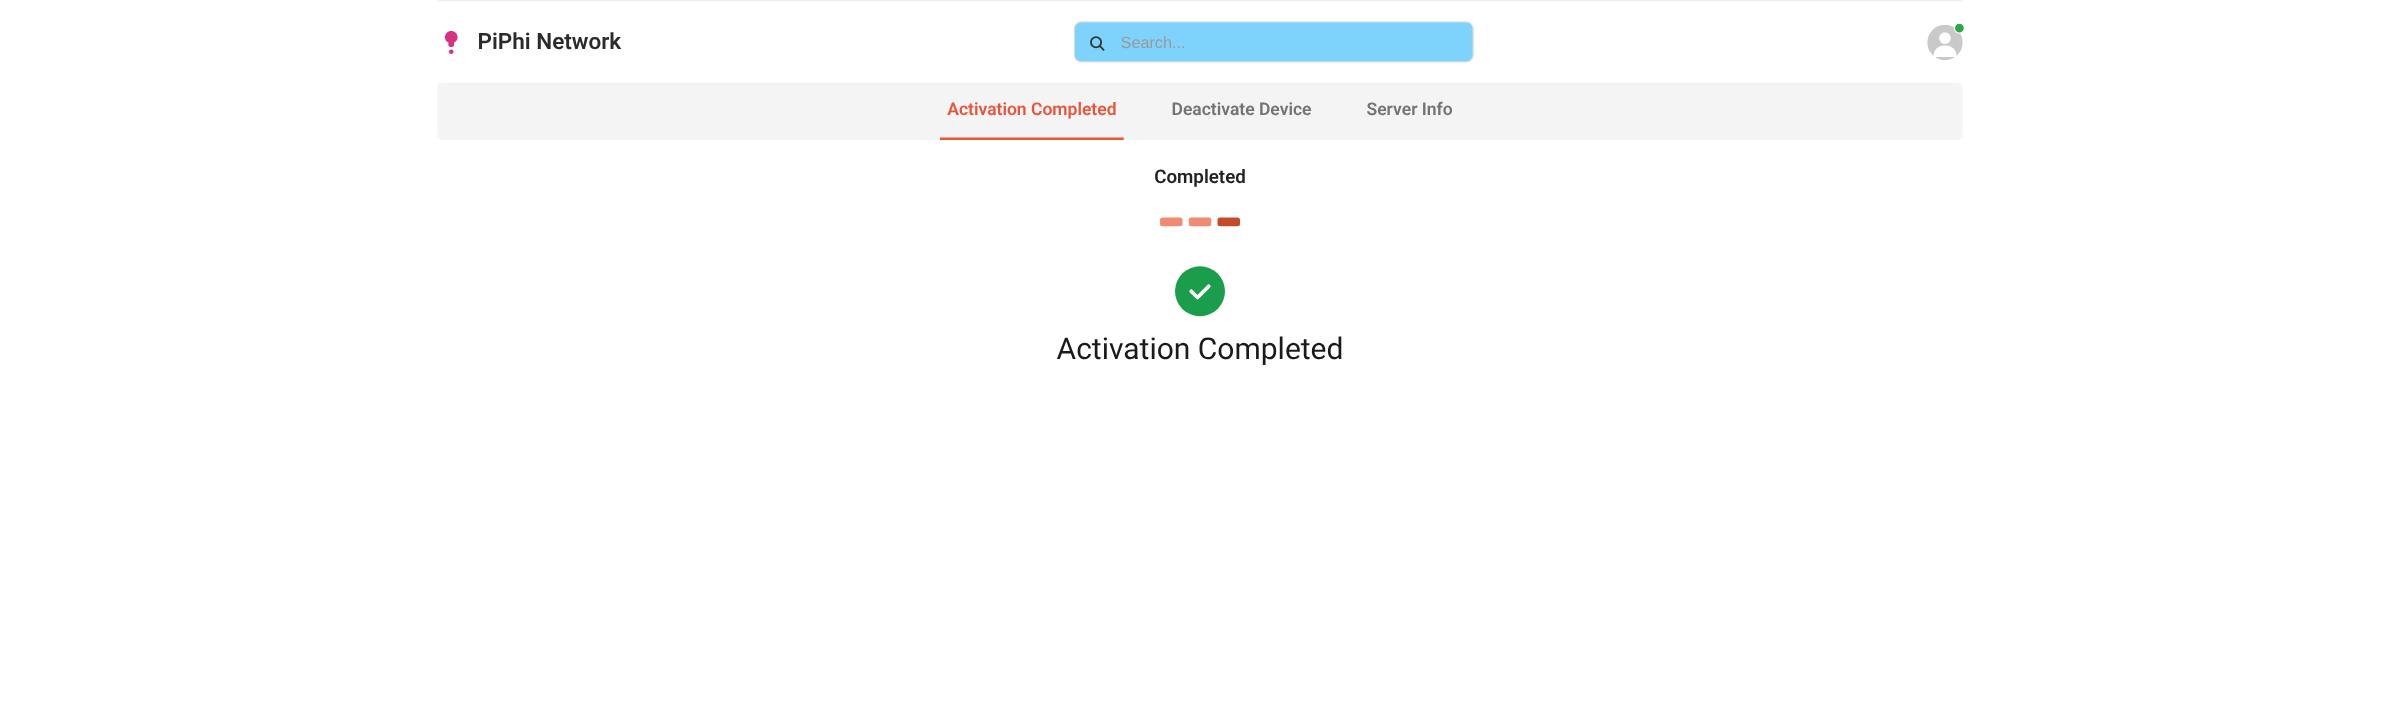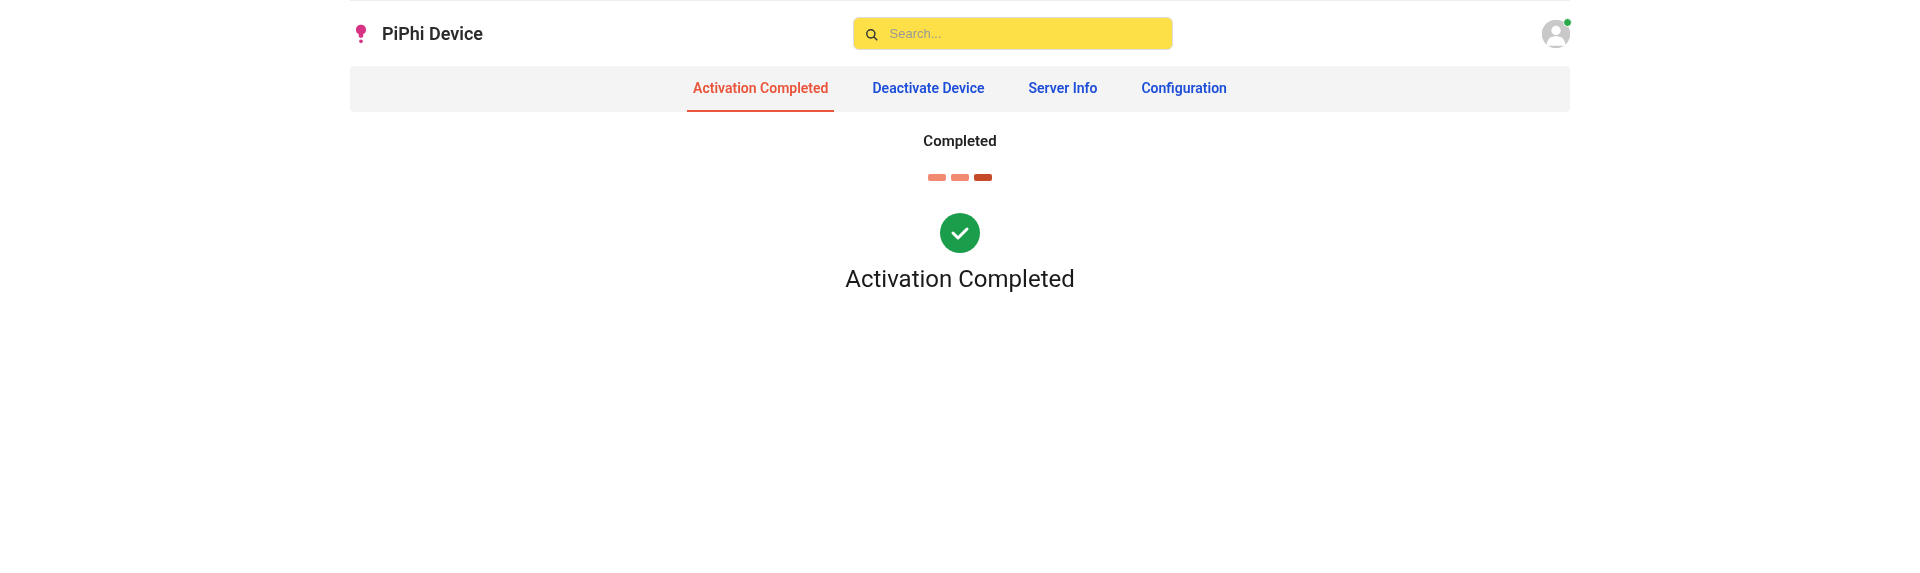--- a/index.html
+++ b/index.html
@@ -61,21 +61,21 @@
     }
     
     .search-input {
       width: 100%;
       padding: 8px 12px 8px 36px;
       border: 1px solid #ddd;
       border-radius: 6px;
       font-size: 13px;
       color: #555;
       outline: none;
-      background: #fde047;
+      background: #7dd3fc;
     }
     
     .search-input::placeholder {
       color: #999;
     }
     
     .search-icon {
       position: absolute;
       left: 12px;
       top: 50%;
@@ -118,21 +118,21 @@
       display: flex;
       justify-content: center;
       gap: 32px;
       padding: 0 20px;
     }
     
     .tab {
       padding: 14px 6px;
       font-size: 14px;
       font-weight: 600;
-      color: #1d4ed8;
+      color: #737373;
       cursor: pointer;
       border-bottom: 2px solid transparent;
       white-space: nowrap;
     }
     
     .tab.active {
       color: #e8553a;
       border-bottom: 2px solid #e8553a;
     }
     
@@ -191,21 +191,21 @@
 
 <div class="container">
   <div class="header">
     <div class="logo-section">
       <span class="logo-icon">
         <svg viewBox="0 0 24 24" width="22" height="22">
           <path d="M12 2C9 2 6.5 4 6.5 7.5c0 2.5 1.5 4 3 4.5v2c0 1 0.5 2 2 2h1c1.5 0 2-1 2-2v-2c1.5-0.5 3-2 3-4.5C17.5 4 15 2 12 2z" fill="#d63384"></path>
           <circle cx="12" cy="20" r="2" fill="#d63384"></circle>
         </svg>
       </span>
-      <span class="brand-name">PiPhi Device</span>
+      <span class="brand-name">PiPhi Network</span>
     </div>
 
     <div class="search-wrapper">
       <div class="search-box">
         <span class="search-icon">
           <svg viewBox="0 0 24 24" width="14" height="14" fill="none" stroke="currentColor" stroke-width="2.5">
             <circle cx="10" cy="10" r="7"></circle>
             <line x1="15" y1="15" x2="21" y2="21"></line>
           </svg>
         </span>
@@ -222,21 +222,20 @@
         </svg>
         <span class="avatar-badge"></span>
       </div>
     </div>
   </div>
 
   <div class="tabs-bar">
     <div class="tab active">Activation Completed</div>
     <div class="tab">Deactivate Device</div>
     <div class="tab">Server Info</div>
-    <div class="tab">Configuration</div>
   </div>
 
   <div class="content">
     <div class="completed-label">Completed</div>
 
     <div class="progress-bars">
       <span class="progress-bar light"></span>
       <span class="progress-bar light"></span>
       <span class="progress-bar dark"></span>
     </div>

